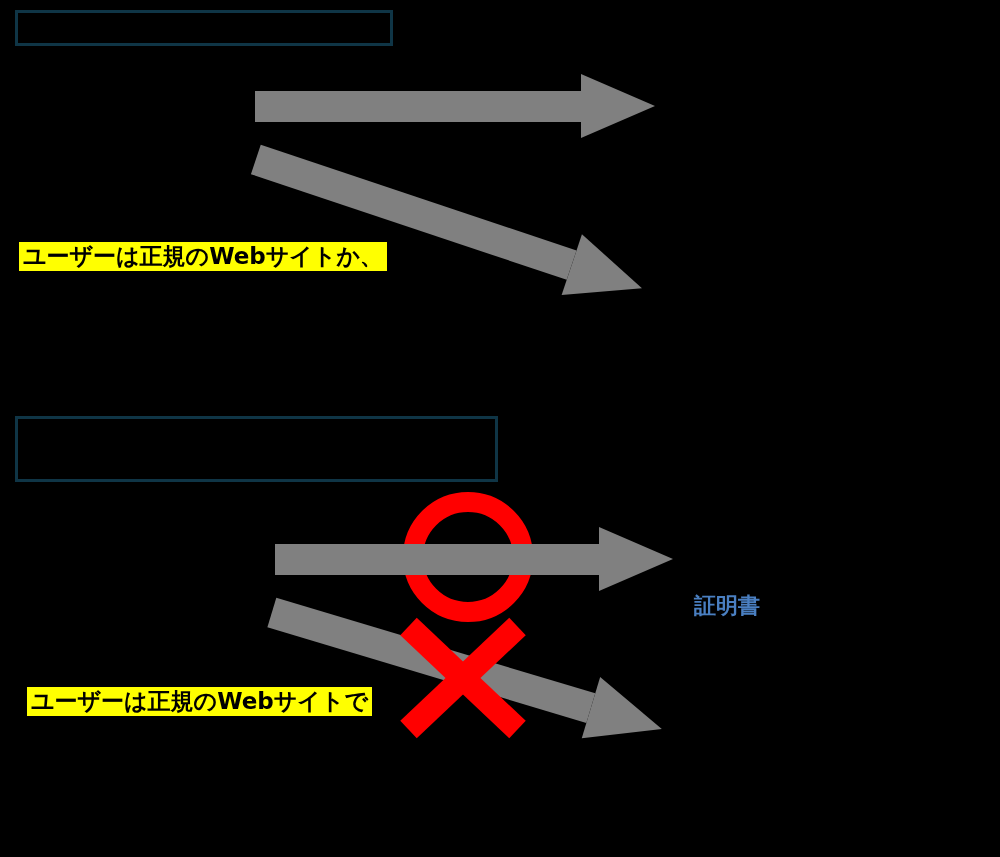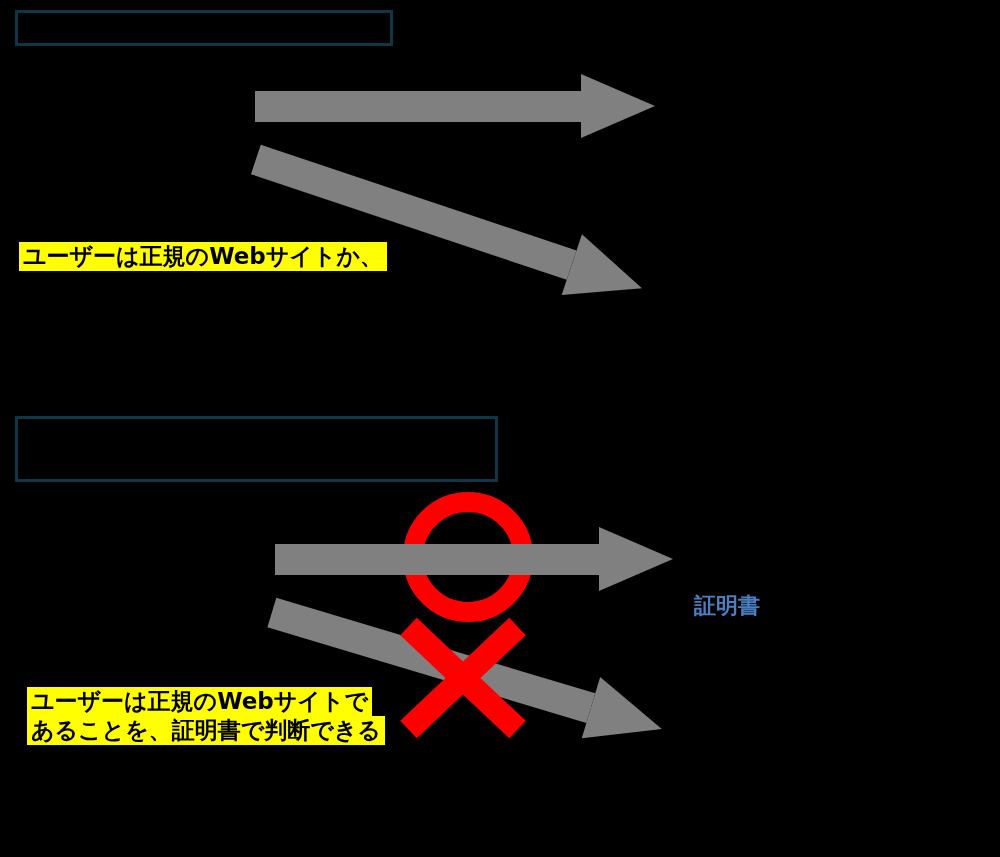--- a/index.html
+++ b/index.html
@@ -142,16 +142,15 @@
 
   <div class="ng-cross">
     <div class="bar a"></div>
     <div class="bar b"></div>
   </div>
 
   <div class="certificate-label">証明書</div>
 
   <div class="note bottom">
     <div><span class="hl">ユーザーは正規のWebサイトで</span></div>
-    <div><span class="hl">あることを、証明書で判断できる</span></div>
   </div>
 
 </div>
 
 </body></html>

